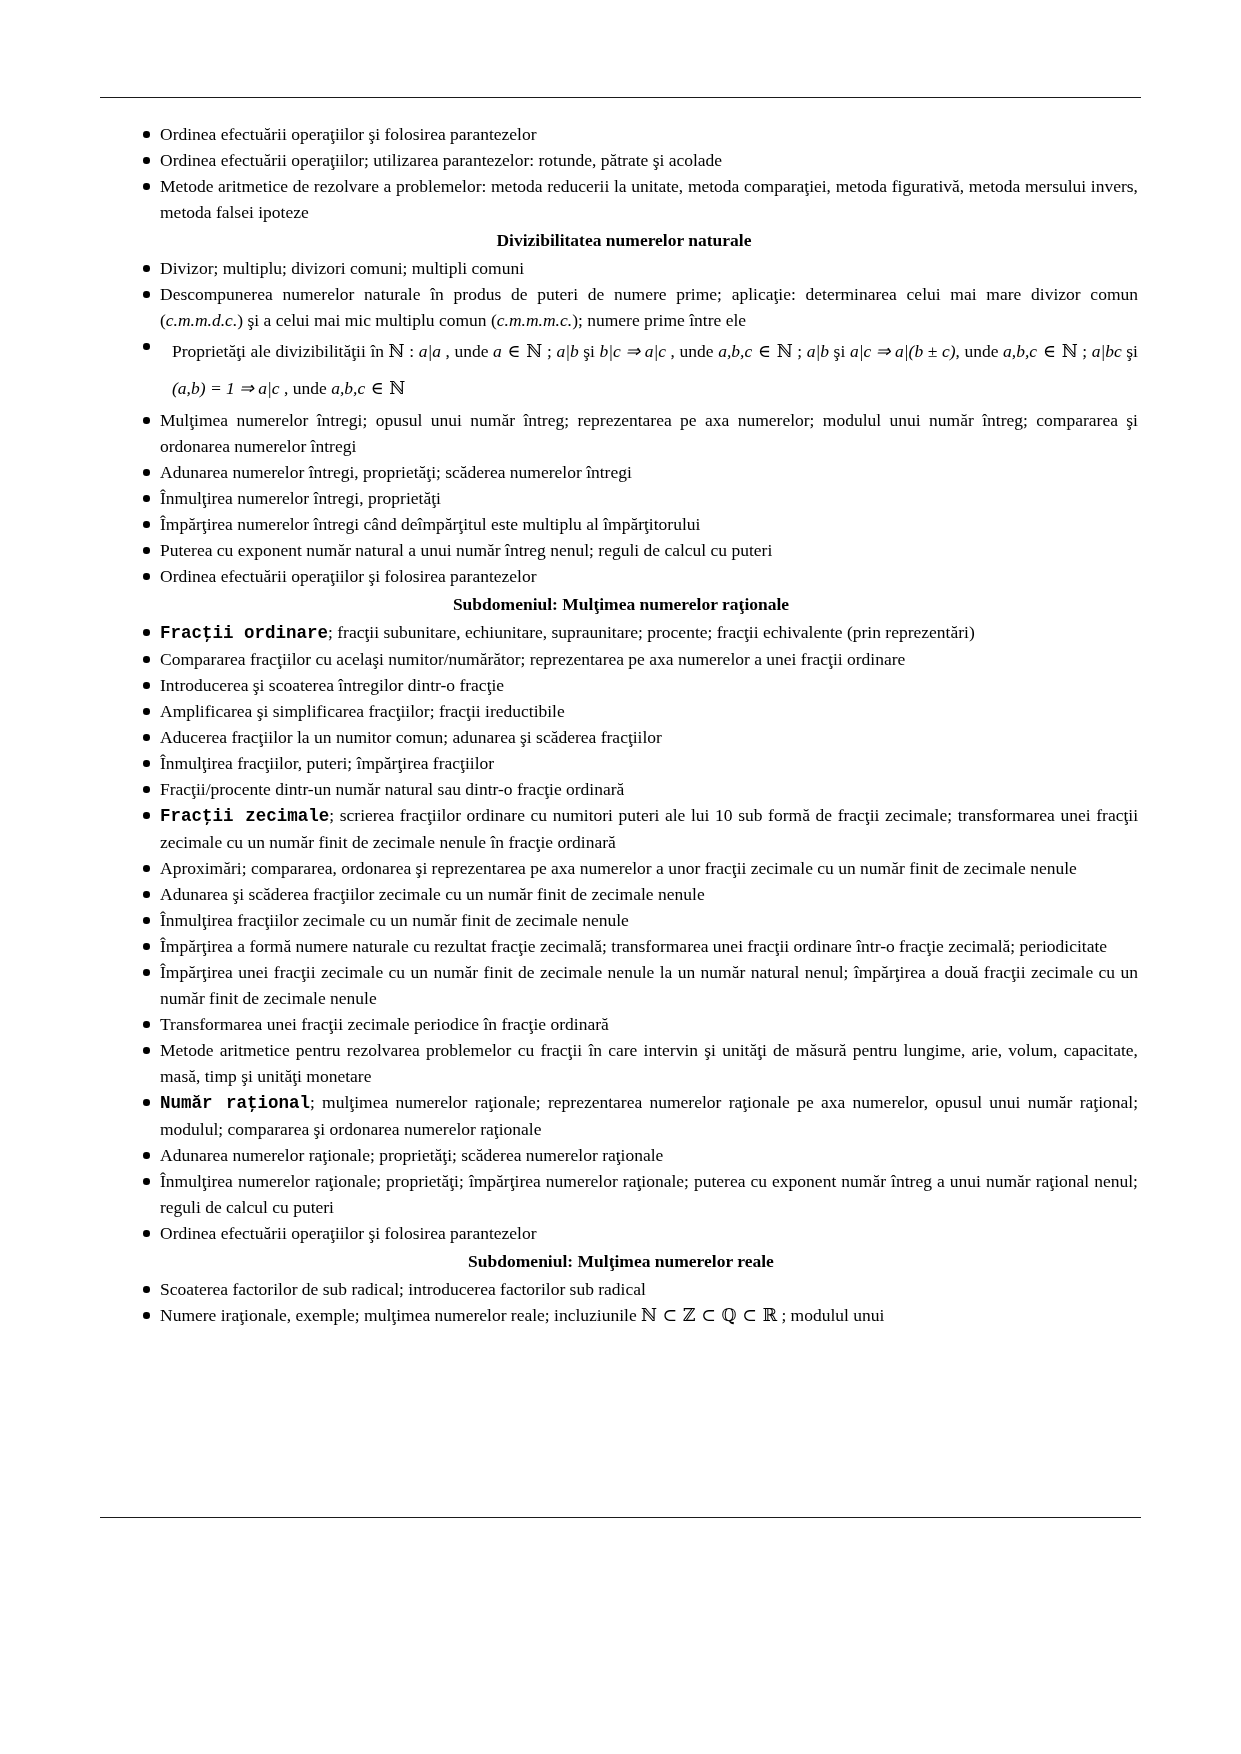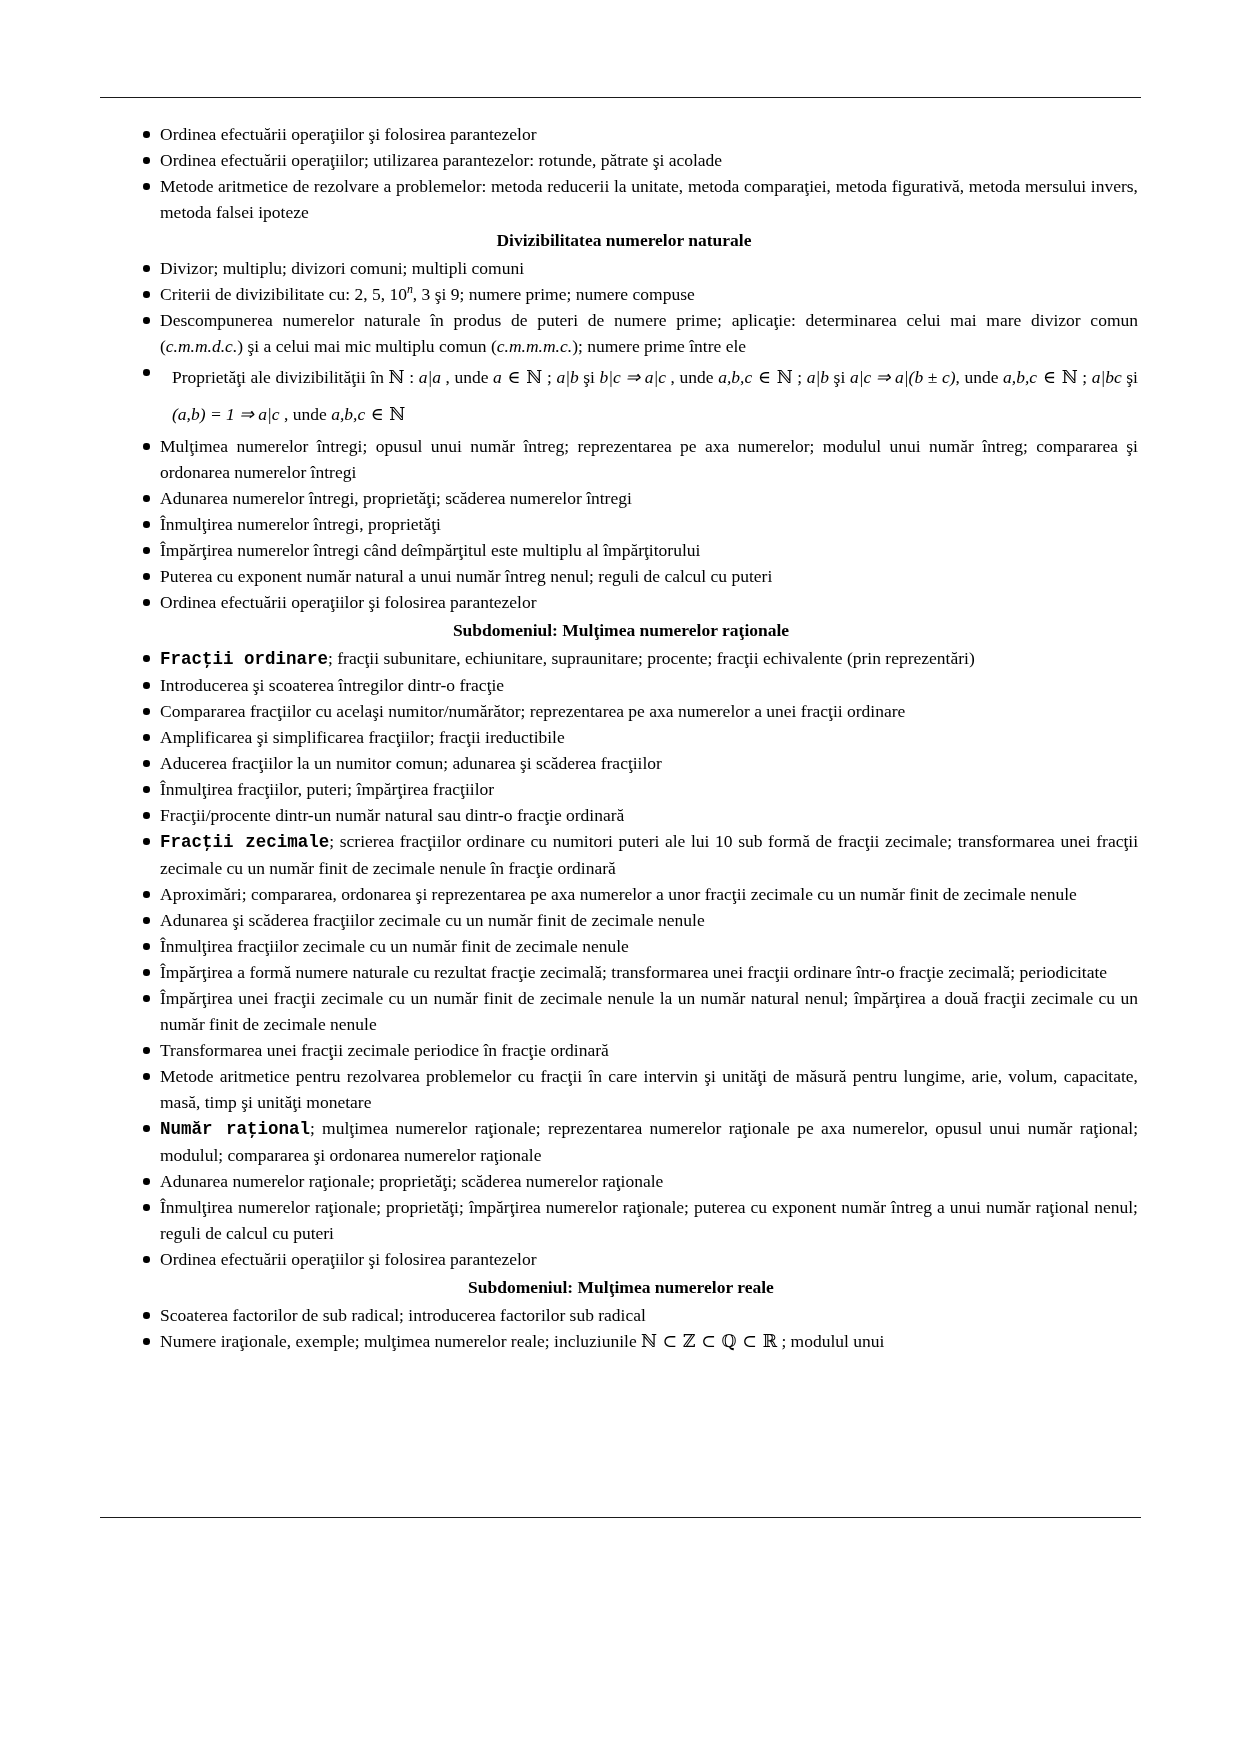--- a/index.html
+++ b/index.html
@@ -56,24 +56,20 @@
         <span class="marker"></span>
         <span class="btext"><span class="seg">Metode aritmetice de rezolvare a problemelor: metoda reducerii la unitate, metoda comparaţiei, metoda figurativă, metoda mersului invers, metoda falsei ipoteze</span></span>
       </div>
       <div class="heading ind1"><span class="seg">Divizibilitatea numerelor naturale</span></div>
       <div class="bullet-item">
         <span class="marker"></span>
         <span class="btext"><span class="seg">Divizor; multiplu; divizori comuni; multipli comuni</span></span>
       </div>
       <div class="bullet-item">
         <span class="marker"></span>
-        <span class="btext"><span class="seg">Criterii de divizibilitate cu: 2, 5, 10</span><sup class="seg italic">n</sup><span class="seg">, 3 şi 9; numere prime; numere compuse</span></span>
-      </div>
-      <div class="bullet-item">
-        <span class="marker"></span>
         <span class="btext"><span class="seg">Descompunerea numerelor naturale în produs de puteri de numere prime; aplicaţie: determinarea celui mai mare divizor comun (</span><span class="seg italic">c.m.m.d.c.</span><span class="seg">) şi a celui mai mic multiplu comun (</span><span class="seg italic">c.m.m.m.c.</span><span class="seg">); numere prime între ele</span></span>
       </div>
       <div class="bullet-item tall">
         <span class="marker"></span>
         <span class="btext"><span class="seg">Proprietăţi ale divizibilităţii în </span><span class="seg math">ℕ</span><span class="seg"> :  </span><span class="seg italic">a|a</span><span class="seg"> , unde  </span><span class="seg italic">a</span><span class="seg math"> ∈ </span><span class="seg math">ℕ</span><span class="seg"> ;  </span><span class="seg italic">a|b</span><span class="seg">  şi  </span><span class="seg italic">b|c ⇒ a|c</span><span class="seg"> , unde  </span><span class="seg italic">a,b,c</span><span class="seg math"> ∈ </span><span class="seg math">ℕ</span><span class="seg"> ;  </span><span class="seg italic">a|b</span><span class="seg">   şi </span><span class="seg italic">a|c ⇒ a|(b ± c)</span><span class="seg">,  unde  </span><span class="seg italic">a,b,c</span><span class="seg math"> ∈ </span><span class="seg math">ℕ</span><span class="seg"> ;  </span><span class="seg italic">a|bc</span><span class="seg">  şi  </span><span class="seg italic">(a,b) = 1 ⇒ a|c</span><span class="seg"> ,  unde  </span><span class="seg italic">a,b,c</span><span class="seg math"> ∈ </span><span class="seg math">ℕ</span></span>
       </div>
       <div class="bullet-item">
         <span class="marker"></span>
         <span class="btext"><span class="seg">Mulţimea numerelor întregi; opusul unui număr întreg; reprezentarea pe axa numerelor; modulul unui număr întreg; compararea şi ordonarea numerelor întregi</span></span>
       </div>
@@ -97,25 +93,25 @@
         <span class="marker"></span>
         <span class="btext"><span class="seg">Ordinea efectuării operaţiilor şi folosirea parantezelor</span></span>
       </div>
       <div class="heading"><span class="seg">Subdomeniul: Mulţimea numerelor raţionale</span></div>
       <div class="bullet-item">
         <span class="marker"></span>
         <span class="btext"><span class="seg bold">Fracţii ordinare</span><span class="seg">; fracţii subunitare, echiunitare, supraunitare; procente; fracţii echivalente (prin reprezentări)</span></span>
       </div>
       <div class="bullet-item">
         <span class="marker"></span>
-        <span class="btext"><span class="seg">Introducerea şi scoaterea întregilor dintr-o fracţie</span></span>
+        <span class="btext"><span class="seg">Compararea fracţiilor cu acelaşi numitor/numărător; reprezentarea pe axa numerelor a unei fracţii ordinare</span></span>
       </div>
       <div class="bullet-item">
         <span class="marker"></span>
-        <span class="btext"><span class="seg">Compararea fracţiilor cu acelaşi numitor/numărător; reprezentarea pe axa numerelor a unei fracţii ordinare</span></span>
+        <span class="btext"><span class="seg">Introducerea şi scoaterea întregilor dintr-o fracţie</span></span>
       </div>
       <div class="bullet-item">
         <span class="marker"></span>
         <span class="btext"><span class="seg">Amplificarea şi simplificarea fracţiilor; fracţii ireductibile</span></span>
       </div>
       <div class="bullet-item">
         <span class="marker"></span>
         <span class="btext"><span class="seg">Aducerea fracţiilor la un numitor comun; adunarea şi scăderea fracţiilor</span></span>
       </div>
       <div class="bullet-item">

